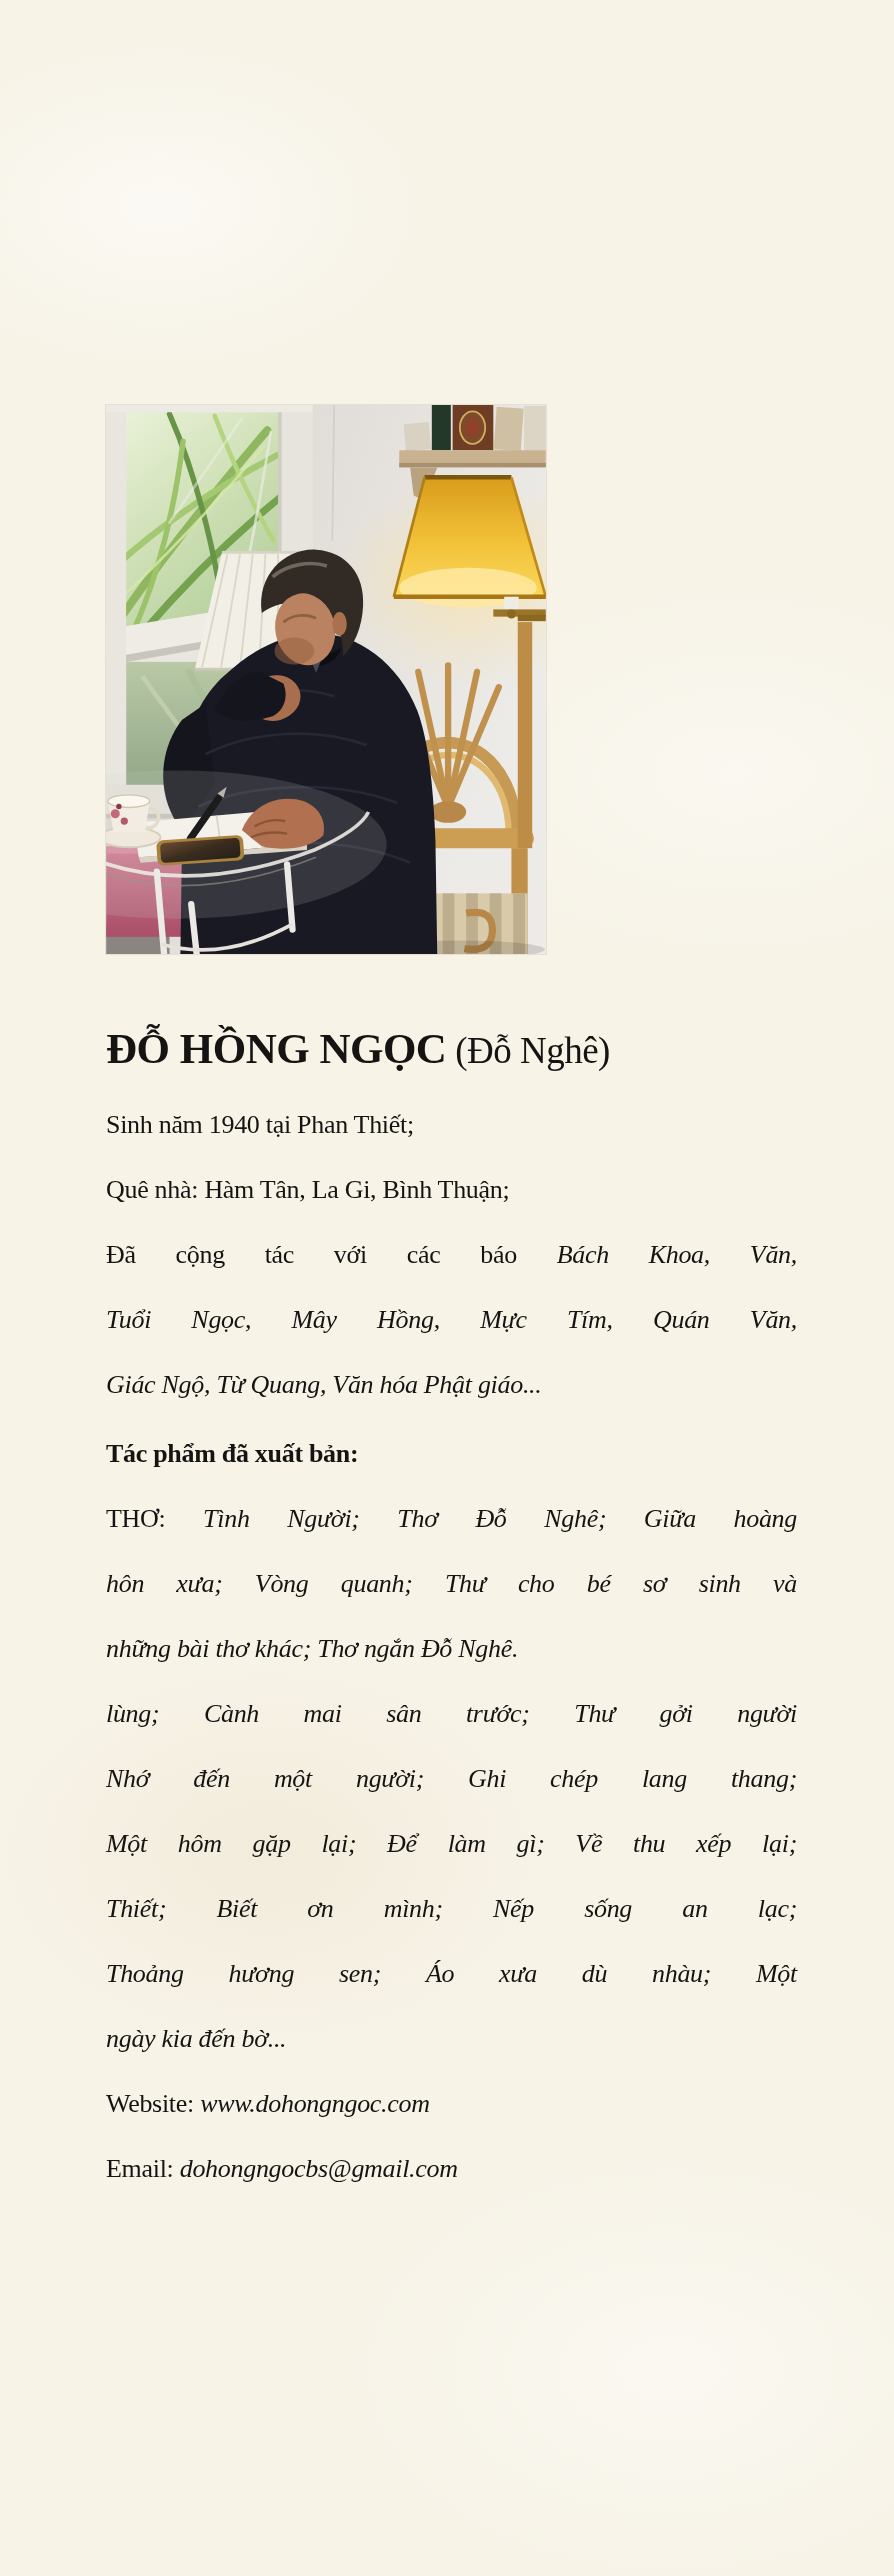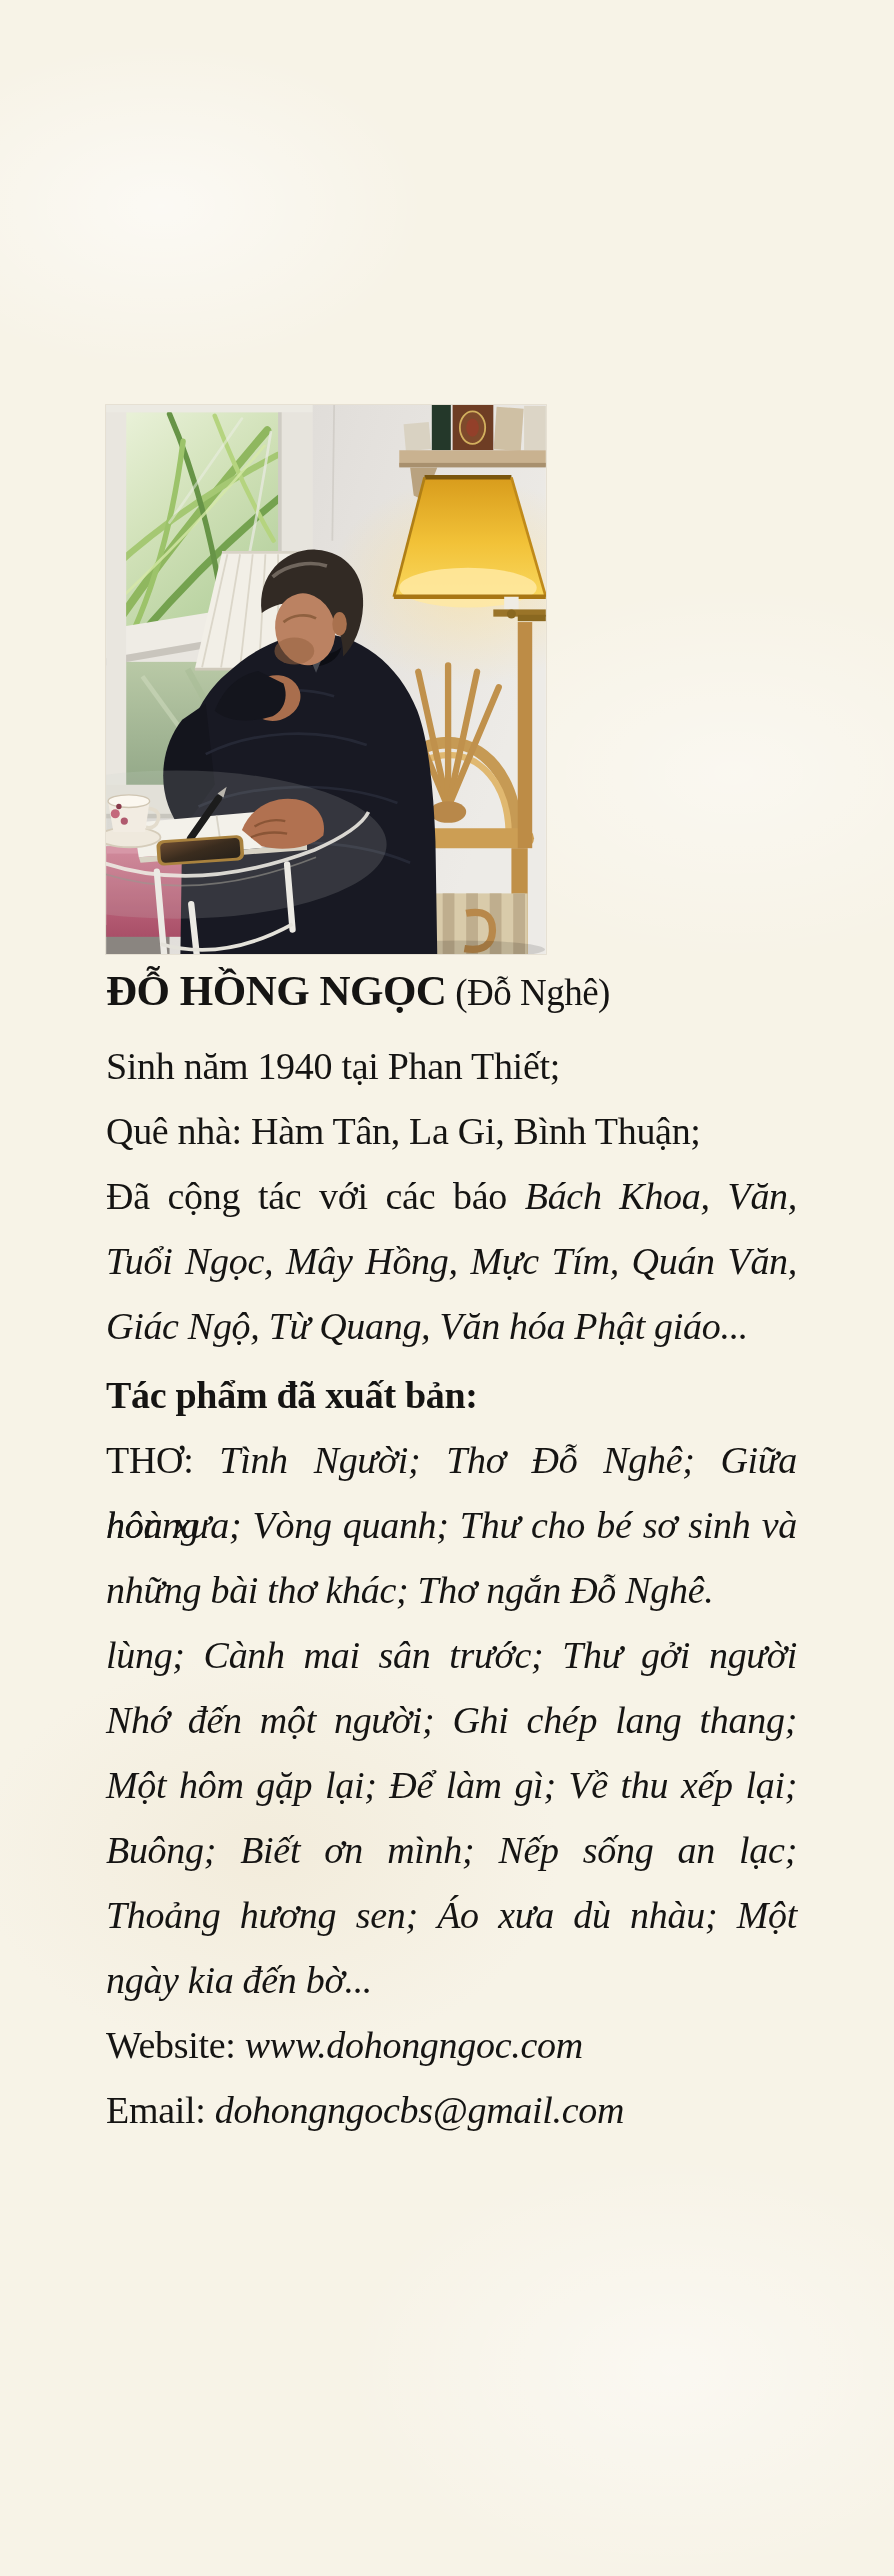--- a/index.html
+++ b/index.html
@@ -14,30 +14,30 @@
       radial-gradient(ellipse 470px 308px at 75% 92%, rgba(255,255,255,.45), rgba(255,255,255,0) 70%);
     font-family:"Liberation Serif","DejaVu Serif",serif;
     color:#151413;
   }
   .photo-wrap{
     position:absolute;left:106px;top:405px;width:440px;height:549px;
     box-shadow:0 0 0 0.9px rgba(120,110,90,.15);
   }
   .photo-wrap svg{display:block;width:440px;height:549px;}
   .text-block{
-    position:absolute;left:106px;top:955px;width:691px;
+    position:absolute;left:106px;top:1013px;width:691px;
   }
   .author-heading{
     font-size:43px;line-height:72px;white-space:nowrap;
     letter-spacing:-0.5px;margin-bottom:5.4px;
   }
   .author-name{font-weight:bold;}
   .pen-name{font-size:37px;font-weight:normal;}
   .bio-line{
-    font-size:38px;line-height:65px;height:65px;
+    font-size:26px;line-height:65px;height:65px;
     letter-spacing:-0.3px;
   }
   .bio-line.justify{
     text-align:justify;text-align-last:justify;text-justify:inter-word;
   }
   .bio-line.gap{margin-top:3.6px;}
   .seg-italic{font-style:italic;}
   .seg-bold{font-weight:bold;}
   .seg-normal{font-style:normal;}
 </style>
@@ -272,21 +272,21 @@
         <div class="bio-line justify"><span class="seg-normal">Đã cộng tác với các báo </span><span class="seg-italic">Bách Khoa, Văn,</span></div>
         <div class="bio-line justify"><span class="seg-italic">Tuổi Ngọc, Mây Hồng, Mực Tím, Quán Văn,</span></div>
         <div class="bio-line"><span class="seg-italic">Giác Ngộ, Từ Quang, Văn hóa Phật giáo...</span></div>
         <div class="bio-line gap"><span class="seg-bold">Tác phẩm đã xuất bản:</span></div>
         <div class="bio-line justify"><span class="seg-normal">THƠ: </span><span class="seg-italic">Tình Người; Thơ Đỗ Nghê; Giữa hoàng</span></div>
         <div class="bio-line justify"><span class="seg-italic">hôn xưa; Vòng quanh; Thư cho bé sơ sinh và</span></div>
         <div class="bio-line"><span class="seg-italic">những bài thơ khác; Thơ ngắn Đỗ Nghê.</span></div>
         <div class="bio-line justify"><span class="seg-italic">lùng; Cành mai sân trước; Thư gởi người</span></div>
         <div class="bio-line justify"><span class="seg-italic">Nhớ đến một người; Ghi chép lang thang;</span></div>
         <div class="bio-line justify"><span class="seg-italic">Một hôm gặp lại; Để làm gì; Về thu xếp lại;</span></div>
-        <div class="bio-line justify"><span class="seg-italic">Buông; Biết ơn mình; Nếp sống an lạc;</span></div>
+        <div class="bio-line justify"><span class="seg-italic">Thiết; Biết ơn mình; Nếp sống an lạc;</span></div>
         <div class="bio-line justify"><span class="seg-italic">Thoảng hương sen; Áo xưa dù nhàu; Một</span></div>
         <div class="bio-line"><span class="seg-italic">ngày kia đến bờ...</span></div>
         <div class="bio-line"><span class="seg-normal">Website: </span><span class="seg-italic">www.dohongngoc.com</span></div>
         <div class="bio-line"><span class="seg-normal">Email: </span><span class="seg-italic">dohongngocbs@gmail.com</span></div>
       </div>
   </div>
 
 </div>
 
 

